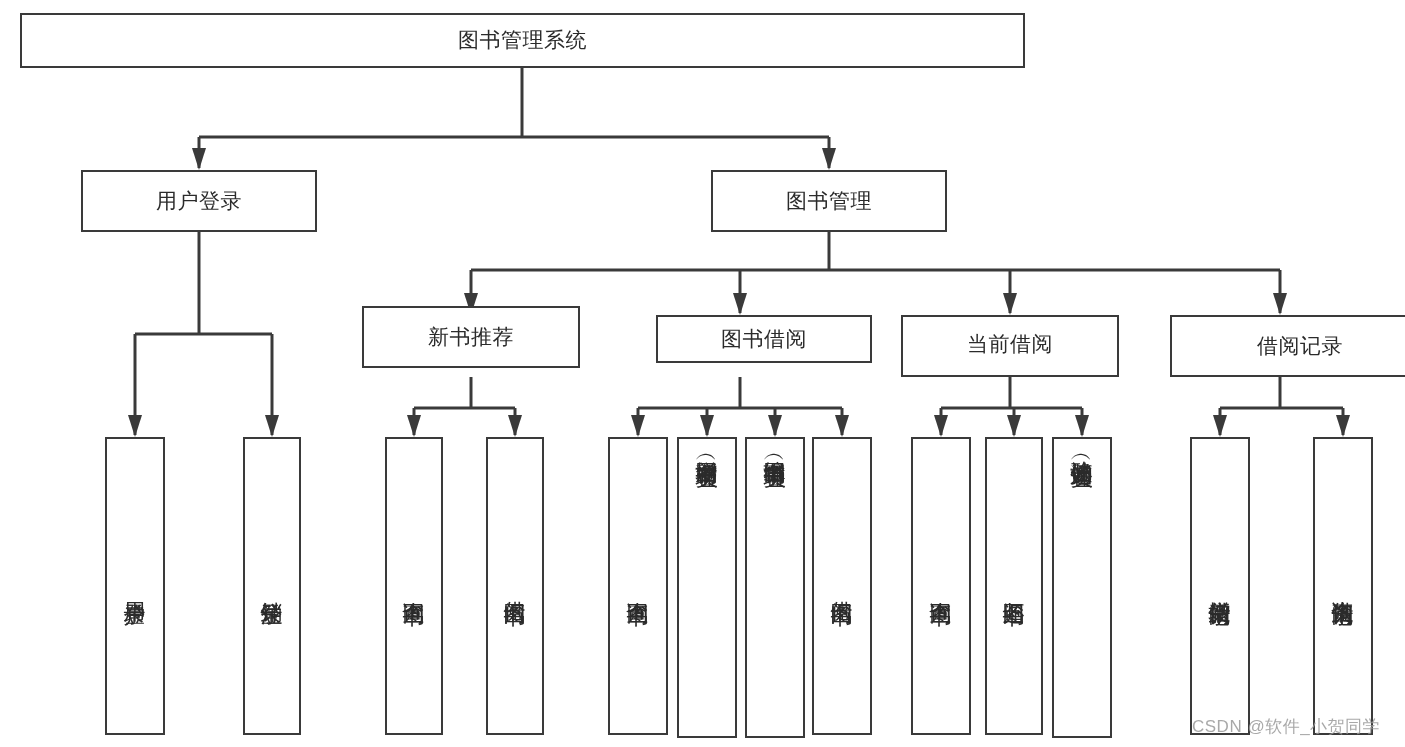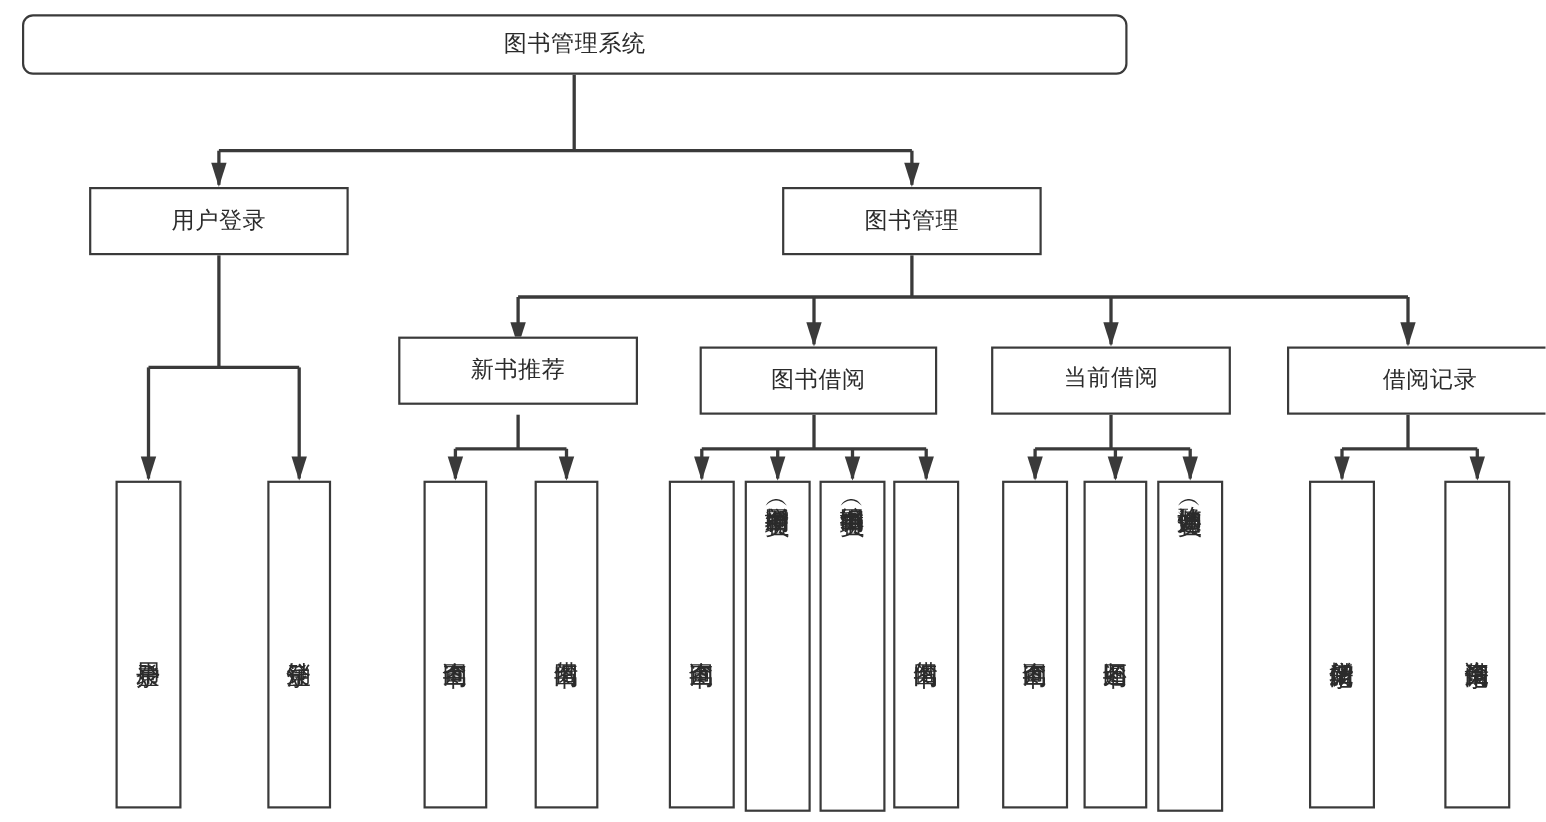--- a/index.html
+++ b/index.html
@@ -124,33 +124,33 @@
       <line x1="1082" y1="408" x2="1082" y2="435" stroke="#3a3a3a" stroke-width="3"></line>
       <polygon points="1075,415 1089,415 1082,437" fill="#3a3a3a"></polygon>
       <line x1="1280" y1="377" x2="1280" y2="408" stroke="#3a3a3a" stroke-width="3"></line>
       <line x1="1220" y1="408" x2="1343" y2="408" stroke="#3a3a3a" stroke-width="3"></line>
       <line x1="1220" y1="408" x2="1220" y2="435" stroke="#3a3a3a" stroke-width="3"></line>
       <polygon points="1213,415 1227,415 1220,437" fill="#3a3a3a"></polygon>
       <line x1="1343" y1="408" x2="1343" y2="435" stroke="#3a3a3a" stroke-width="3"></line>
       <polygon points="1336,415 1350,415 1343,437" fill="#3a3a3a"></polygon>
     </svg>
   <div id="node-layer">
-      <div class="node horizontal" style="left: 20px; top: 13px; width: 1005px; height: 55px; border-radius: 10px;">
+      <div class="node horizontal" style="left: 20px; top: 13px; width: 1005px; height: 55px;">
         <span class="node-label">图书管理系统</span>
       </div>
       <div class="node horizontal" style="left: 81px; top: 170px; width: 236px; height: 62px;">
         <span class="node-label">用户登录</span>
       </div>
       <div class="node horizontal" style="left: 711px; top: 170px; width: 236px; height: 62px;">
         <span class="node-label">图书管理</span>
       </div>
       <div class="node horizontal" style="left: 362px; top: 306px; width: 218px; height: 62px;">
         <span class="node-label">新书推荐</span>
       </div>
-      <div class="node horizontal" style="left: 636px; top: 315px; width: 216px; height: 62px;">
+      <div class="node horizontal" style="left: 656px; top: 315px; width: 216px; height: 48px;">
         <span class="node-label">图书借阅</span>
       </div>
       <div class="node horizontal" style="left: 901px; top: 315px; width: 218px; height: 62px; font-family: Liberation Mono, monospace;">
         <span class="node-label">当前借阅</span>
       </div>
       <div class="node horizontal" style="left: 1170px; top: 315px; width: 260px; height: 62px;">
         <span class="node-label">借阅记录</span>
       </div>
       <div class="node vertical centered" style="left: 105px; top: 437px; width: 60px; height: 298px;">
         <span class="node-label">用户登录</span>
@@ -185,13 +185,14 @@
       <div class="node vertical" style="left: 1052px; top: 437px; width: 60px; height: 301px;">
         <span class="node-label">确认归还（管理员）</span>
       </div>
       <div class="node vertical centered" style="left: 1190px; top: 437px; width: 60px; height: 298px;">
         <span class="node-label">新增借阅记录</span>
       </div>
       <div class="node vertical centered" style="left: 1313px; top: 437px; width: 60px; height: 298px;">
         <span class="node-label">查询借阅记录</span>
       </div>
     </div>
+  <div class="watermark" style="left: 1192px; top: 715px;">CSDN @软件_小贺同学</div>
 </div>
 
 </body></html>

